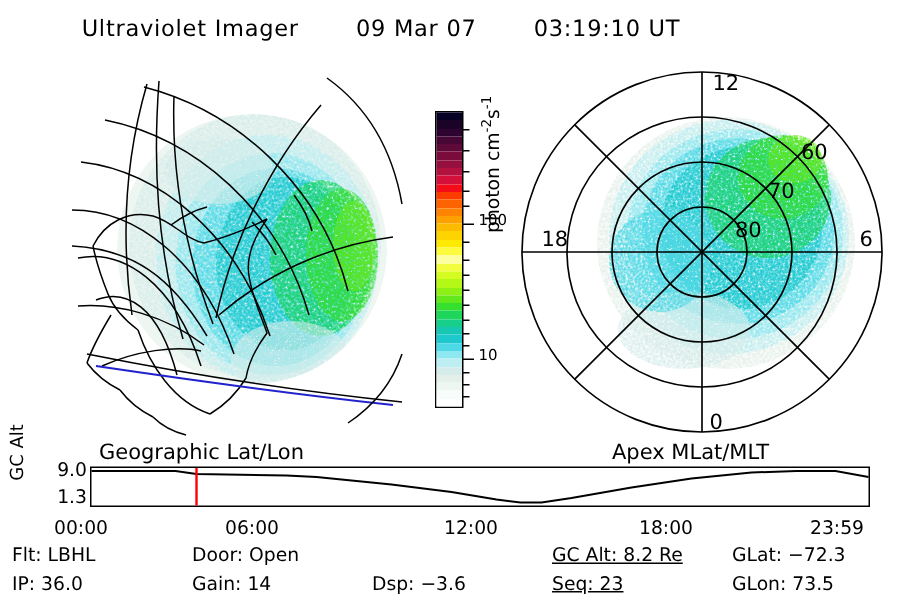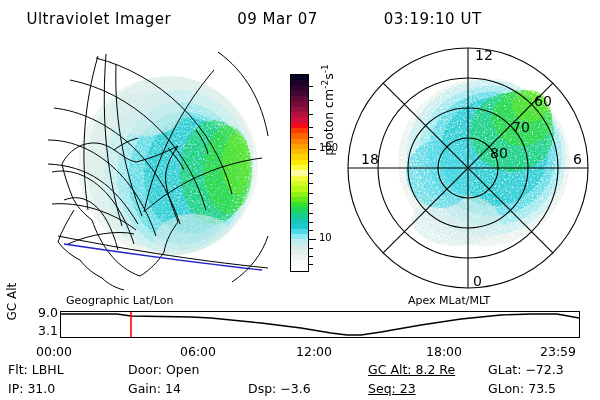--- a/index.html
+++ b/index.html
@@ -1,21 +1,21 @@
 <!DOCTYPE html>
 <html><head>
 <meta charset="utf-8">
 <style>
   html,body{margin:0;padding:0;background:#ffffff;}
   body{width:600px;height:400px;position:relative;overflow:hidden;
        font-family:"DejaVu Sans","Liberation Sans",sans-serif;color:#000;}
   .abs{position:absolute;}
   
   #header{top:6px;left:0;width:508px;height:26px;display:flex;
-          align-items:center;justify-content:center;gap:66px;
+          align-items:center;justify-content:center;gap:38px;
           font-size:15px;letter-spacing:.5px;white-space:nowrap;}
   #header span{display:inline-block;}
   
   .panel{top:44px;}
   #left-panel{left:18px;width:252px;height:250px;}
   #right-panel{left:344px;width:250px;height:250px;}
   svg{display:block;overflow:visible;}
   
   #colorbar-group{left:262px;top:44px;width:80px;height:252px;}
   #cb-axis-label{position:absolute;left:-4px;top:58px;width:140px;
@@ -23,21 +23,21 @@
      transform:rotate(-90deg);transform-origin:center center;
      white-space:nowrap;}
   #cb-axis-label sup{font-size:9px;vertical-align:super;}
   #colorbar-box{position:absolute;left:28px;top:30px;width:17px;height:196px;
      border:1px solid #000;}
   .cb-band{width:100%;}
   .cb-tick{position:absolute;left:46px;width:5px;height:1px;background:#000;}
   .cb-tick.major{width:8px;}
   .cb-lab{position:absolute;left:57px;font-size:10px;line-height:1;}
   
-  .panel-caption{top:294px;font-size:11px;white-space:nowrap;}
+  .panel-caption{top:294px;font-size:14px;white-space:nowrap;}
   #caption-left{left:66px;}
   #caption-right{left:408px;}
   
   #orbit-wrap{left:0;top:308px;width:600px;height:34px;}
   #orbit-frame{position:absolute;left:60px;top:3px;width:520px;height:27px;
      border:1px solid #000;box-sizing:border-box;}
   #gc-alt-label{position:absolute;left:4px;top:-2px;width:16px;
      font-size:12px;line-height:13px;text-align:center;}
   #gc-alt-label div{transform:rotate(-90deg);white-space:nowrap;}
   .alt-tick-lab{position:absolute;font-size:12.5px;line-height:1;right:0;}
@@ -256,46 +256,46 @@
 
 <div id="caption-left" class="abs panel-caption">Geographic Lat/Lon</div>
 <div id="caption-right" class="abs panel-caption">Apex MLat/MLT</div>
 
 <div id="orbit-wrap" class="abs">
   <div id="gc-alt-label">
     <div>GC Alt</div>
   </div>
   <div id="alt-ticks">
     <div id="alt-hi" class="alt-tick-lab">9.0</div>
-    <div id="alt-lo" class="alt-tick-lab">3.1</div>
+    <div id="alt-lo" class="alt-tick-lab">1.3</div>
   </div>
   <div id="orbit-frame">
     <svg width="518" height="25" viewBox="0 0 518 25" preserveAspectRatio="none">
       <path d="M0 2 L56 2 L70 4 L130 5 L150 6 L200 11 L240 16 L270 21 L286 23
                L300 23 L320 20 L360 13 L400 7 L440 3 L470 2 L496 2 L518 6" fill="none" stroke="#000" stroke-width="1.3" vector-effect="non-scaling-stroke"></path>
       <line x1="70" y1="0" x2="70" y2="25" stroke="#ff0000" stroke-width="1.6" vector-effect="non-scaling-stroke"></line>
     </svg>
   </div>
 </div>
 
 <div id="time-axis" class="abs">
   <span style="left:36px">00:00</span>
-  <span style="left:180px">06:00</span>
+  <span style="left:150px">06:00</span>
   <span style="left:296px">12:00</span>
   <span style="left:426px">18:00</span>
   <span style="left:540px">23:59</span>
 </div>
 
 <div id="status" class="abs">
   <div class="status-row" style="top:0">
     <span class="c0">Flt: LBHL</span>
     <span class="c1">Door: Open</span>
     <span class="c3">GC Alt: 8.2 Re</span>
     <span class="c4">GLat: −72.3</span>
   </div>
   <div class="status-row" style="top:19px">
-    <span class="c0">IP: 31.0</span>
+    <span class="c0">IP: 36.0</span>
     <span class="c1">Gain: 14</span>
     <span class="c2">Dsp:  −3.6</span>
     <span class="c3">Seq: 23</span>
     <span class="c4">GLon: 73.5</span>
   </div>
 </div>
 
 </body></html>

